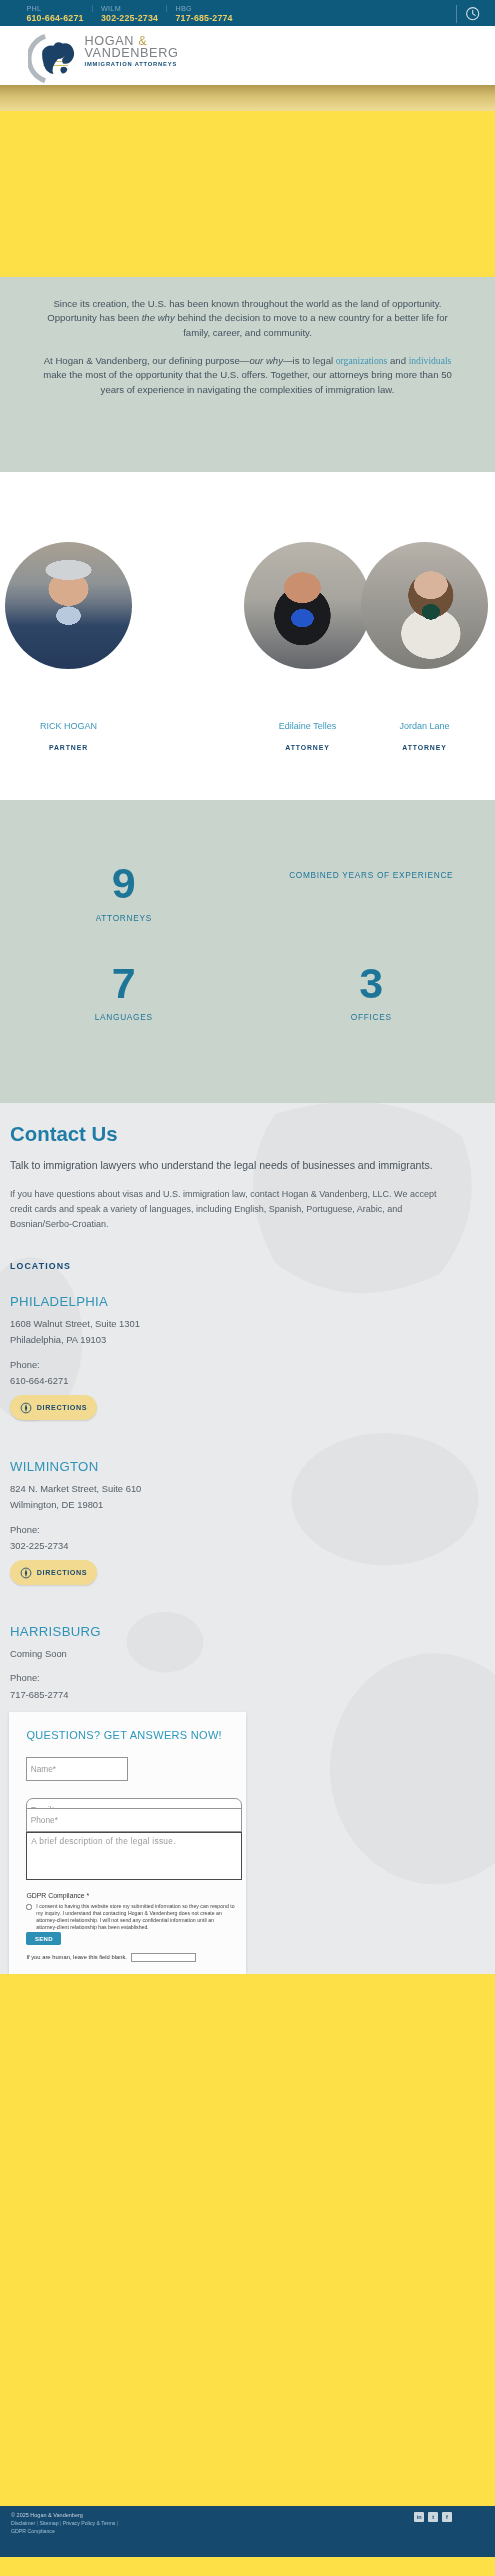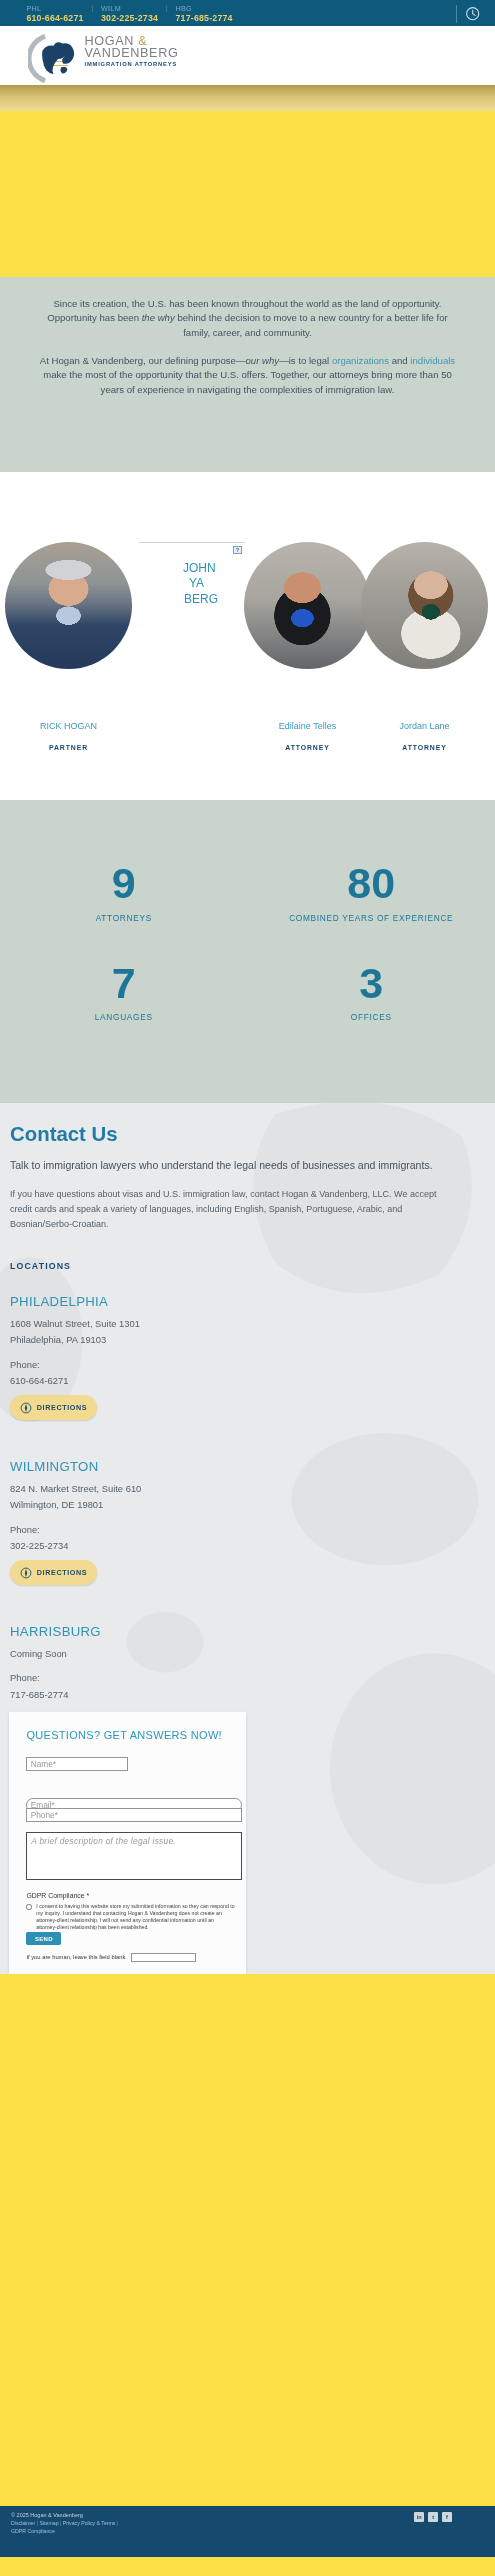--- a/index.html
+++ b/index.html
@@ -31,21 +31,21 @@
 
   
   .gold-band { position:absolute; left:0; top:85px; width:495px; height:26px;
                background:linear-gradient(180deg,#b1984e 0%,#d8c173 45%,#eedd96 100%); }
 
   
   .intro { position:absolute; left:0; top:277px; width:495px; height:195px; background:#c9d4cd;
            display:flex; flex-direction:column; align-items:center; padding-top:20px; }
   .intro p { max-width:418px; text-align:center; font-size:9.6px; line-height:14.3px; color:#44535f; }
   .intro p + p { margin-top:14.3px; }
-  .intro a { color:#3f97b4; text-decoration:none; cursor:pointer; }
+  .intro a { color:#3f97b4; text-decoration:none; cursor:pointer;font-family:Liberation Serif, serif; }
 
   
   .team { position:absolute; left:0; top:472px; width:495px; height:328px; background:#fff; }
   .team-heading { position:absolute; left:0; top:26px; width:495px; text-align:center;
                   font-size:18.7px; font-weight:bold; color:#1a7ca6; }
   .member-photo { position:absolute; top:70px; width:127px; height:127px; border-radius:50%;
                   overflow:hidden; cursor:pointer; }
   .photo-rick { left:5px; background:
       radial-gradient(ellipse 30% 13% at 50% 22%, #cfd3d6 0 60%, rgba(207,211,214,0) 61%),
       radial-gradient(ellipse 26% 22% at 50% 37%, #d8ab8d 0 60%, rgba(216,171,141,0) 61%),
@@ -102,29 +102,29 @@
   .btn-directions { position:absolute; left:10px; width:87px; height:25px; border-radius:12.7px;
                     background:#f2db90; box-shadow:0 1.1px 1.7px rgba(0,0,0,.12);
                     display:flex; align-items:center; justify-content:center; gap:5px;
                     cursor:pointer; border:none; }
   .btn-directions span { font-size:7.2px; font-weight:bold; color:#1b4a70; letter-spacing:0.6px; }
 
   
   .form-panel { position:absolute; left:9.4px; top:609px; width:237px; height:262px;
                 background:#fcfcfd; box-shadow:0 0.6px 2.8px rgba(0,0,0,.13); }
   .form-heading { position:absolute; left:17px; top:16.5px; font-size:11px; color:#2a97bc; letter-spacing:0.3px; }
-  .f-input { position:absolute; left:17px; height:14px; border:1.1px solid #949494; background:#fff;
+  .f-input { position:absolute; left:17px; height:24px; border:1.1px solid #949494; background:#fff;
              font-size:8.3px; color:#444; padding:0 3.3px; font-family:"Liberation Sans",sans-serif; }
   .f-input::placeholder, .f-textarea::placeholder { color:#999; }
   .f-name { top:45px; width:102px; }
   .f-email { top:86px; width:216px;border-radius:7px; }
   .f-phone { top:96px; width:216px; }
   .f-textarea { position:absolute; left:17px; top:120px; width:216px; height:48px;
                 border:0.6px solid #4a4a4a; background:#fff; font-size:8.3px; letter-spacing:0.3px;
-                color:#444; padding:2.8px 3.9px; resize:none; font-family:"Liberation Sans",sans-serif;font-style:italic; }
+                color:#444; padding:2.8px 3.9px; resize:none; font-family:"Liberation Sans",sans-serif; }
   .gdpr-label { position:absolute; left:17px; top:180px; font-size:6.9px; color:#333; }
   .consent-row { position:absolute; left:17px; top:191px; width:209px; display:flex; gap:3.9px; }
   .consent-row input { width:6px; height:6px; margin-top:0.6px; flex:none; }
   .consent-text { font-size:5.2px; line-height:6.9px; color:#444; }
   .btn-send { position:absolute; left:17px; top:220px; width:35px; height:13.2px; border:none;
               background:#2d8fb3; color:#fff; font-size:6px; font-weight:bold; letter-spacing:0.3px;
               border-radius:1.7px; cursor:pointer; font-family:"Liberation Sans",sans-serif; }
   .honeypot-row { position:absolute; left:17px; top:241px; display:flex; align-items:center; gap:4.4px; }
   .honeypot-label { font-size:5.8px; color:#333; }
   .honeypot-input { width:65px; height:8.8px; border:0.6px solid #949494; background:#fff; }
@@ -198,46 +198,39 @@
 
   <div class="intro">
     <p><span>Since its creation, the U.S. has been known throughout the world as the land of opportunity. Opportunity has been </span><em>the why</em><span> behind the decision to move to a new country for a better life for family, career, and community.</span></p>
     <p><span>At Hogan &amp; Vandenberg, our defining purpose—</span><em>our why</em><span>—is to legal </span><a>organizations</a><span> and </span><a>individuals</a><span> make the most of the opportunity that the U.S. offers. Together, our attorneys bring more than 50 years of experience in navigating the complexities of immigration law.</span></p>
   </div>
 
   <div class="team">
 
     <div class="member-photo photo-rick"></div>
 
-    <div class="broken-slide">
-      <div class="broken-img-icon">?</div>
-      <div class="frag frag-0">JOHN</div>
-      <div class="frag frag-1">YA</div>
-      <div class="frag frag-2">BERG</div>
-    </div>
 
     <div class="member-photo photo-edilaine"></div>
     <div class="member-photo photo-jordan"></div>
 
     <div class="member-name mpos-0">RICK HOGAN</div>
     <div class="member-name mpos-1">Edilaine Telles</div>
     <div class="member-name mpos-2">Jordan Lane</div>
 
     <div class="member-title mpos-0">PARTNER</div>
     <div class="member-title mpos-1">ATTORNEY</div>
     <div class="member-title mpos-2">ATTORNEY</div>
   </div>
 
   <div class="stats">
     <div class="stat">
       <div class="stat-value">9</div>
       <div class="stat-label">ATTORNEYS</div>
     </div>
     <div class="stat">
-      <div class="stat-value">80</div>
       <div class="stat-label">COMBINED YEARS OF EXPERIENCE</div>
     </div>
     <div class="stat">
       <div class="stat-value">7</div>
       <div class="stat-label">LANGUAGES</div>
     </div>
     <div class="stat">
       <div class="stat-value">3</div>
       <div class="stat-label">OFFICES</div>
     </div>

